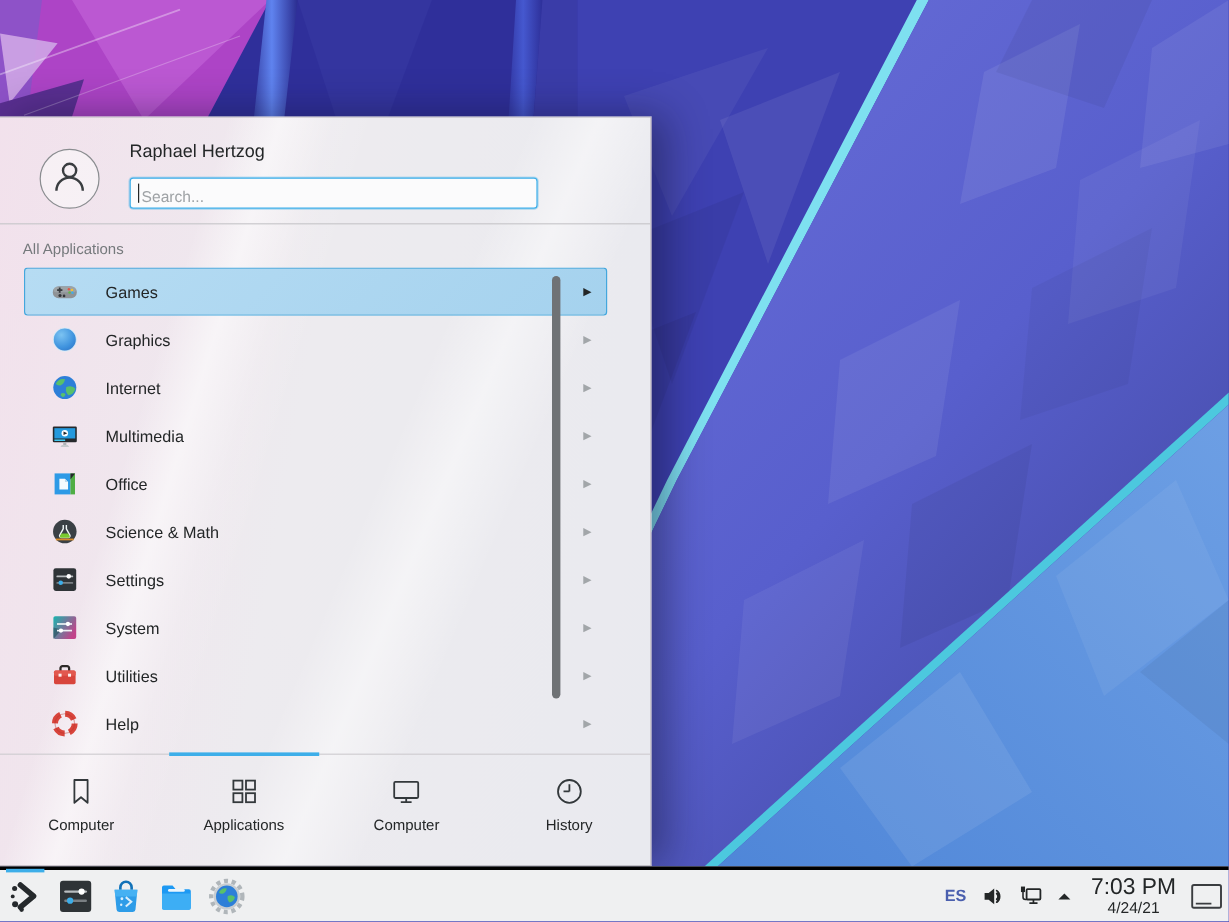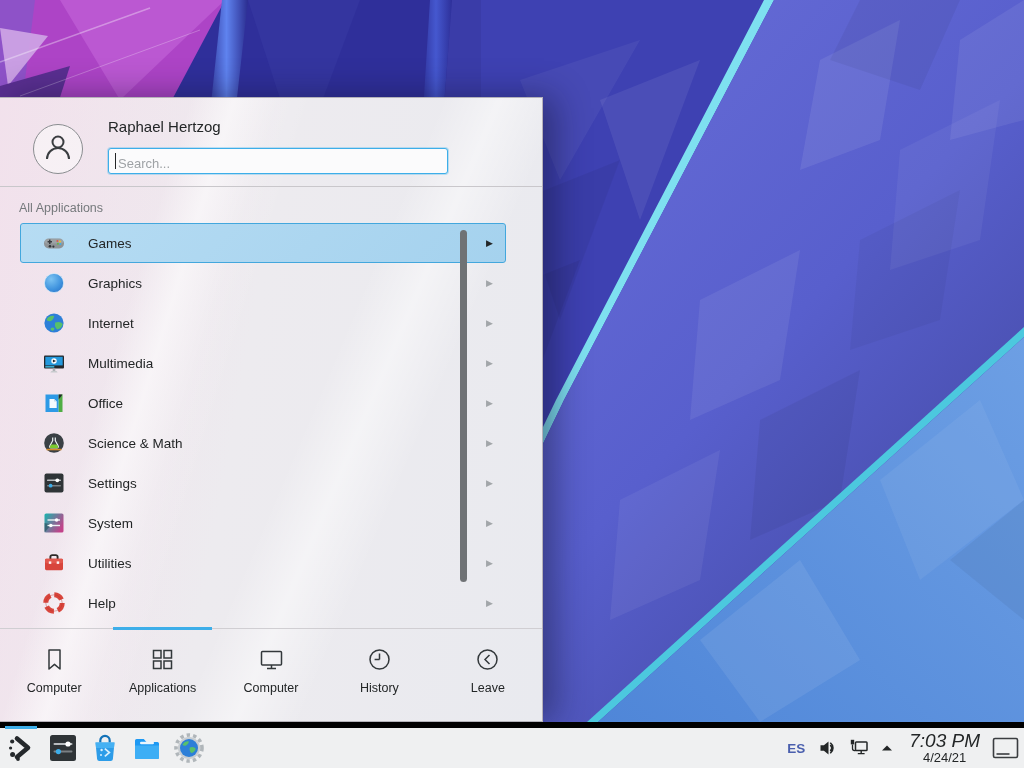--- a/index.html
+++ b/index.html
@@ -56,37 +56,37 @@
   .tab{flex:1 1 0;display:flex;flex-direction:column;align-items:center;position:relative;
        padding-top:15px;box-sizing:border-box;cursor:default;}
   .tab .tab-icon{width:27px;height:27px;display:flex;}
   .tab .tab-icon svg{width:27px;height:27px;}
   .tab .tab-label{margin-top:8px;font-size:12.5px;color:#232627;}
   .tab.active::before{content:"";position:absolute;top:-4px;left:5px;right:5px;height:3px;
                       background:#3daee9;}
 
   
   .taskbar{position:absolute;left:0;top:722px;width:1024px;height:46px;z-index:3;
-           background:#eff0f1;border-top:6px solid #000000;box-sizing:border-box;
+           background:#eff0f1;border-top:3px solid #000000;box-sizing:border-box;
            display:flex;align-items:center;}
   .task-btn{position:relative;width:42px;height:45px;display:flex;align-items:center;
             justify-content:center;background:none;border:none;padding:0;}
   .task-btn .task-ic{width:32px;height:32px;display:flex;}
   .task-btn .task-ic svg{width:32px;height:32px;}
   .task-btn.launcher.active::before{content:"";position:absolute;top:0;left:5px;right:5px;
             height:3px;background:#3daee9;}
   .tray{margin-left:auto;display:flex;align-items:center;height:100%;}
   .kbd-layout{font-size:13.5px;font-weight:bold;color:#4a5fae;margin-right:13px;}
   .tray-ic{width:20px;height:20px;display:flex;margin-right:11px;}
   .tray-ic svg{width:20px;height:20px;}
   .tray-ic.small{width:14px;height:14px;}
   .tray-ic.small svg{width:14px;height:14px;}
   .clock{display:flex;flex-direction:column;align-items:center;line-height:1.05;
          margin:0 12px 0 4px;}
-  .clock .time{font-size:19px;color:#232627;font-style:italic;}
+  .clock .time{font-size:19px;color:#232627;}
   .clock .date{font-size:13px;color:#232627;}
   .show-desktop{width:27px;height:22px;display:flex;margin-right:5px;}
   .show-desktop svg{width:27px;height:22px;}
 </style>
 </head>
 <body>
 
 <div class="stage">
 
   <svg class="wallpaper" viewBox="0 0 1024 768" preserveAspectRatio="none">
@@ -353,29 +353,20 @@
     <span class="tab-label">Computer</span>
   </div>
         <div class="tab">
     <span class="tab-icon">
             <svg viewBox="0 0 27 27">
               <circle cx="13.5" cy="13.5" r="9.5" fill="none" stroke="#33383b" stroke-width="1.5"></circle>
               <path d="M13.5,13.5 V7.5 M13.5,13.5 H8.6" stroke="#33383b" stroke-width="1.5" fill="none"></path>
             </svg>
           </span>
     <span class="tab-label">History</span>
-  </div>
-        <div class="tab">
-    <span class="tab-icon">
-            <svg viewBox="0 0 27 27">
-              <circle cx="13.5" cy="13.5" r="9.5" fill="none" stroke="#33383b" stroke-width="1.5"></circle>
-              <path d="M15.5,9 L11,13.5 L15.5,18" fill="none" stroke="#33383b" stroke-width="1.5"></path>
-            </svg>
-          </span>
-    <span class="tab-label">Leave</span>
   </div>
       </div>
   </div>
 
   <div class="taskbar">
     <button class="task-btn launcher active">
       <span class="task-ic">
           <svg viewBox="0 0 32 32">
             <g fill="#25292c">
               <circle cx="7.2" cy="9.5" r="2.1"></circle>

